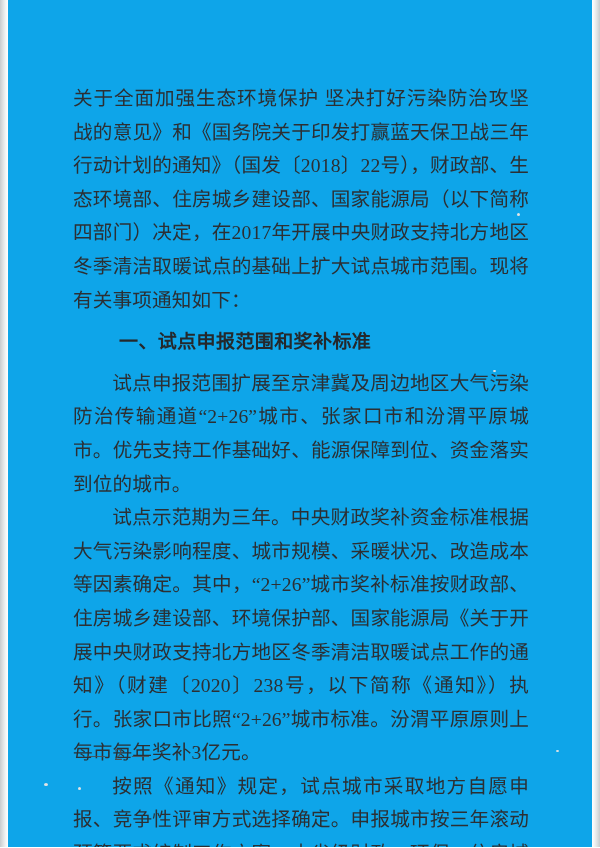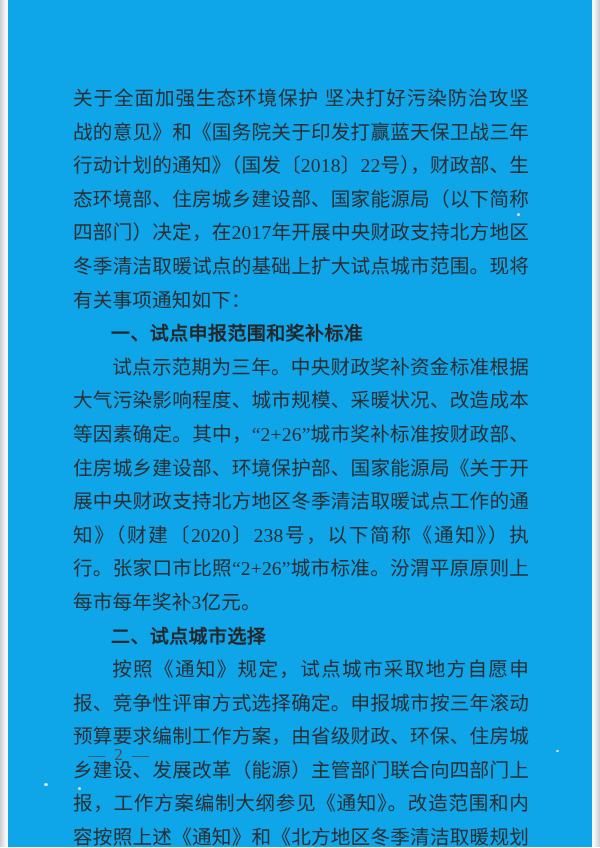--- a/index.html
+++ b/index.html
@@ -59,21 +59,21 @@
     line-height: 33.6px;
     letter-spacing: 0.15px;
     text-align: justify;
     text-justify: inter-character;
     text-indent: 2em;
     word-break: break-all;
   }
   .para.flush { text-indent: 0; }
 
   .heading {
-    margin: 0;
+    margin: 8px;
     color: #25282b;
     font-family: "DejaVu Sans", "Liberation Sans", sans-serif;
     font-weight: 700;
     font-size: 19px;
     line-height: 33.6px;
     letter-spacing: 0.4px;
     text-indent: 2em;
   }
 
   #page-number {
@@ -97,20 +97,20 @@
 
   <div class="scan-speck" style="left:517px; top:213px; width:3px; height:3px;"></div>
   <div class="scan-speck" style="left:493px; top:370px; width:3px; height:2px;"></div>
   <div class="scan-speck" style="left:44px; top:783px; width:4px; height:3px;"></div>
   <div class="scan-speck" style="left:78px; top:787px; width:3px; height:3px;"></div>
   <div class="scan-speck" style="left:556px; top:750px; width:3px; height:2px;"></div>
 
   <div id="body-text">
       <p class="para flush">关于全面加强生态环境保护 坚决打好污染防治攻坚战的意见》和《国务院关于印发打赢蓝天保卫战三年行动计划的通知》（国发〔2018〕22号），财政部、生态环境部、住房城乡建设部、国家能源局（以下简称四部门）决定，在2017年开展中央财政支持北方地区冬季清洁取暖试点的基础上扩大试点城市范围。现将有关事项通知如下：</p>
       <p class="heading">一、试点申报范围和奖补标准</p>
+      <p class="para">试点申报范围扩展至京津冀及周边地区大气污染防治传输通道“2+26”城市、张家口市和汾渭平原城市。优先支持工作基础好、能源保障到位、资金落实到位的城市。</p>
       <p class="para">试点示范期为三年。中央财政奖补资金标准根据大气污染影响程度、城市规模、采暖状况、改造成本等因素确定。其中，“2+26”城市奖补标准按财政部、住房城乡建设部、环境保护部、国家能源局《关于开展中央财政支持北方地区冬季清洁取暖试点工作的通知》（财建〔2020〕238号，以下简称《通知》）执行。张家口市比照“2+26”城市标准。汾渭平原原则上每市每年奖补3亿元。</p>
-      <p class="heading">二、试点城市选择</p>
       <p class="para">按照《通知》规定，试点城市采取地方自愿申报、竞争性评审方式选择确定。申报城市按三年滚动预算要求编制工作方案，由省级财政、环保、住房城乡建设、发展改革（能源）主管部门联合向四部门上报，工作方案编制大纲参见《通知》。改造范围和内容按照上述《通知》和《北方地区冬季清洁取暖规划（2017-2021</p>
     </div>
 
   <div id="page-number">— 2 —</div>
 
 </div>
 
 </body></html>

